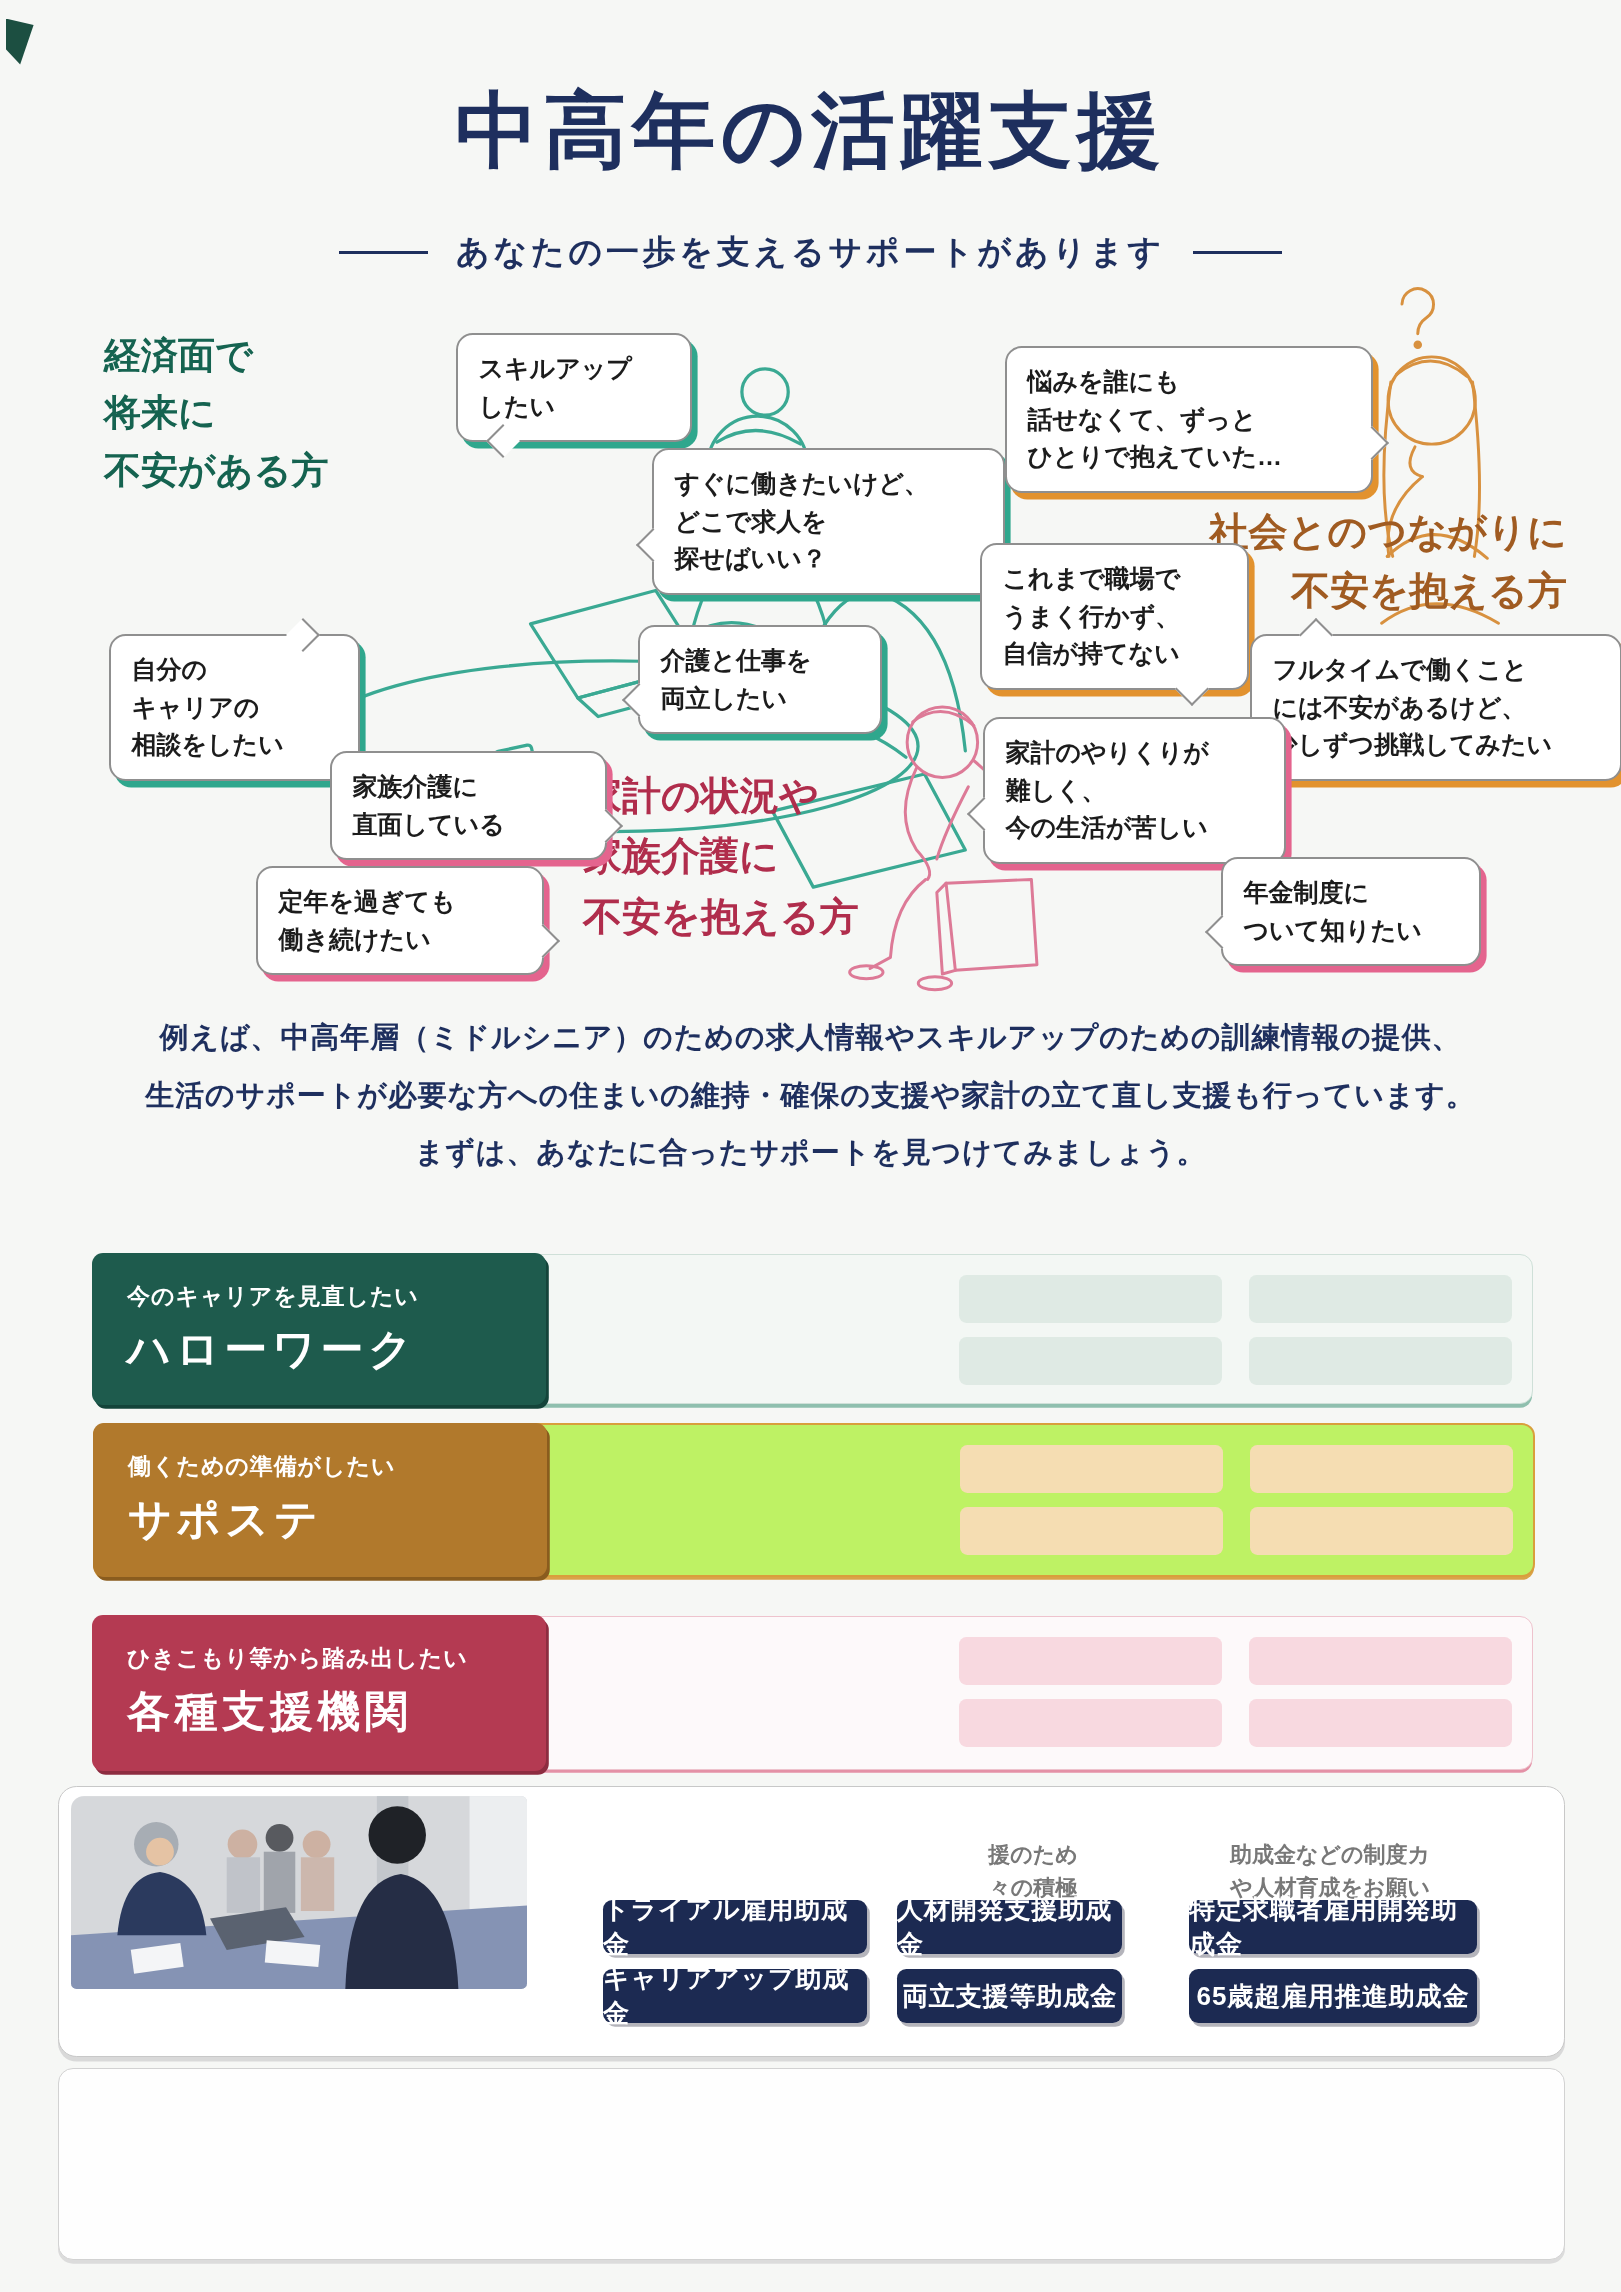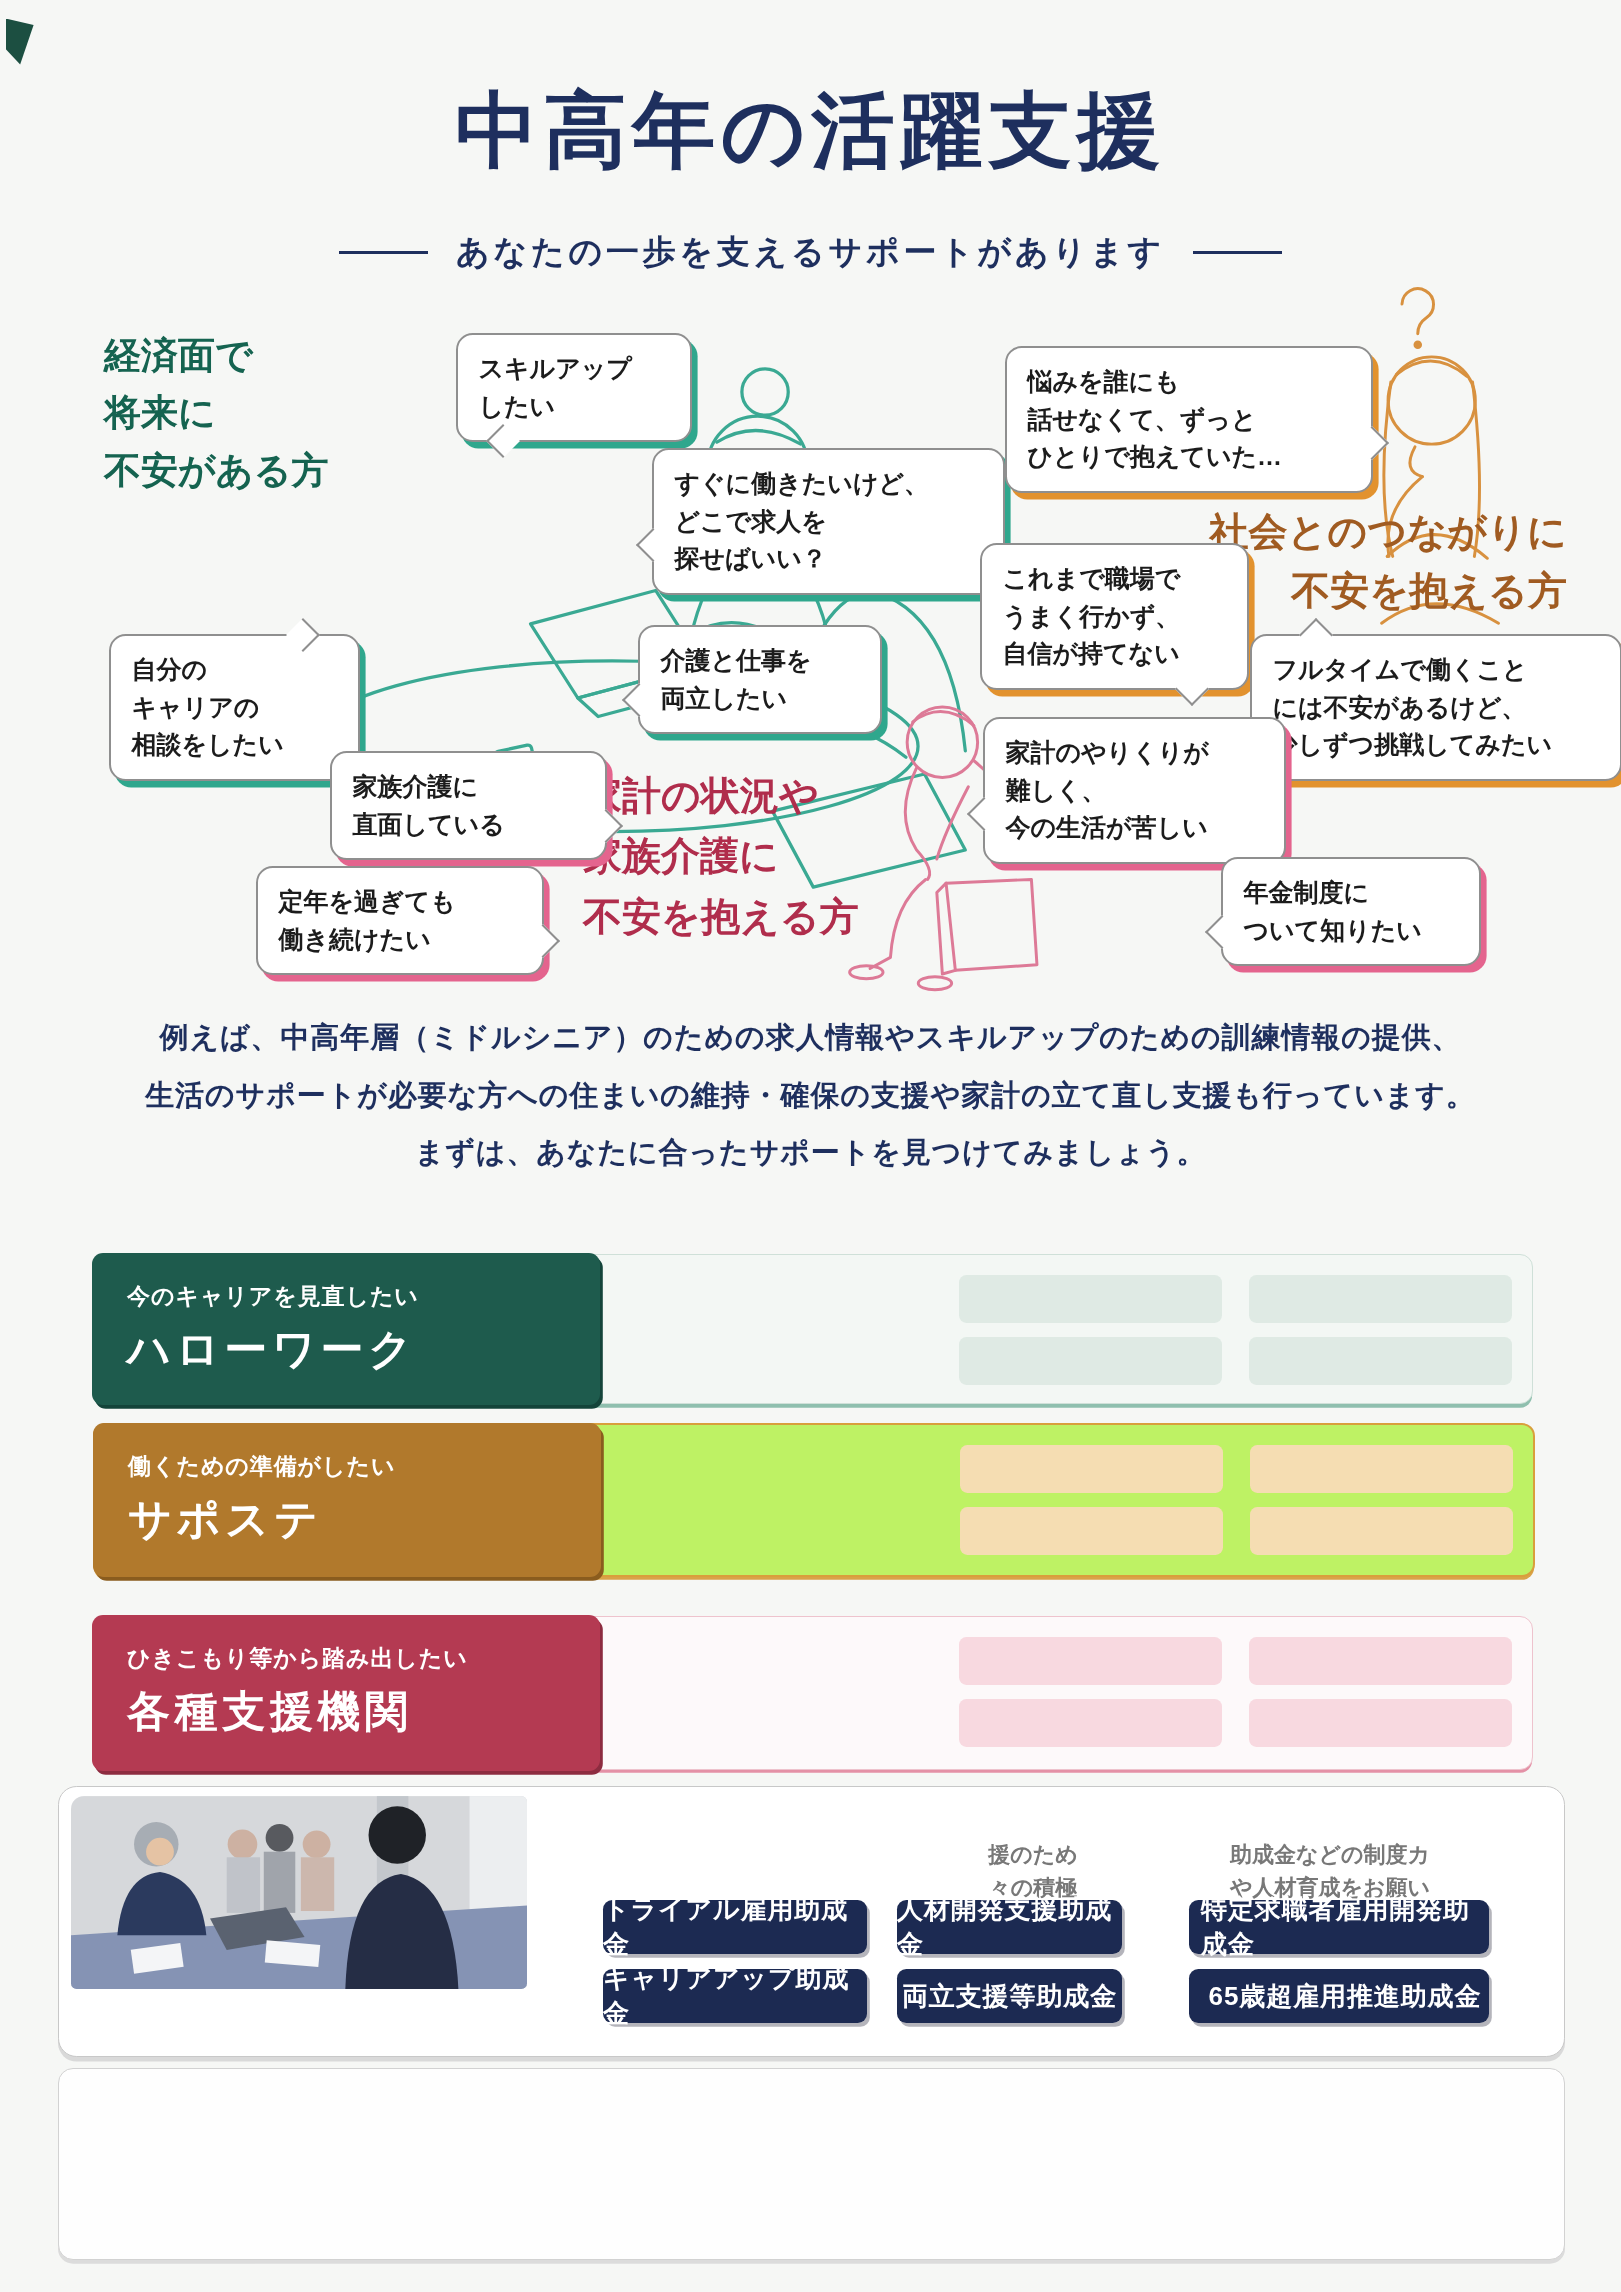--- a/index.html
+++ b/index.html
@@ -38,21 +38,21 @@
   .tl-br::after{right:43px;bottom:-13px;border-right:2.3px solid #8f8f8f;border-bottom:2.3px solid #8f8f8f;}
   .tl-tr::after{right:43px;top:-13px;border-top:2.3px solid #8f8f8f;border-right:2.3px solid #8f8f8f;}
   .tl-tl::after{left:52px;top:-13px;border-top:2.3px solid #8f8f8f;border-left:2.3px solid #8f8f8f;}
   
   .intro{left:0;right:0;text-align:center;font-size:29px;font-weight:700;color:#1e2f5e;letter-spacing:0.9px;margin-top:12px;}
   
   .cat-row{position:absolute;left:93px;width:1438px;border-radius:13px;}
   .cat-row.r1{top:1254px;height:148px;background:#f3f7f4;border:1.9px solid #cfe0d8;box-shadow:0 4.6px 0 -0.9px #8fbfae;}
   .cat-row.r2{top:1423px;height:150px;background:#bef264;border:2.8px solid #d99f3c;box-shadow:0 3.7px 0 -0.9px #d9a348;}
   .cat-row.r3{top:1616px;height:152px;background:#fdf9fa;border:1.9px solid #eec3cd;box-shadow:0 3.7px 0 -0.9px #e491a6;}
-  .cat-block{position:absolute;left:-1.9px;top:-1.9px;bottom:-1.9px;width:508px;border-radius:11px;
+  .cat-block{position:absolute;left:-1.9px;top:-1.9px;bottom:-1.9px;width:454px;border-radius:11px;
     color:#fff;padding-left:35px;box-sizing:border-box;}
   .cat-block.b1{background:#1e5b4d;box-shadow:2.8px 3.7px 0 #14443a;}
   .cat-block.b2{background:#b1792c;box-shadow:2.8px 3.7px 0 #8a5c1e;}
   .cat-block.b3{background:#b43a52;box-shadow:2.8px 3.7px 0 #8d2c40;}
   .cat-tagline{font-size:23px;font-weight:600;margin-top:28px;letter-spacing:0.9px;}
   .cat-name{font-size:43px;font-weight:800;letter-spacing:4.6px;margin-top:9.3px;}
   .ghost{position:absolute;height:48px;width:263px;border-radius:7.4px;}
   .ghost.gA{left:865px;} .ghost.gB{left:1155px;}
   .ghost.rowT{top:20.4px;} .ghost.rowB{top:82px;}
   .ghost.g1{background:#dfeae4;}
@@ -63,21 +63,21 @@
     border:1.9px solid #c8c8c8;border-radius:18.6px;box-shadow:0 4.6px 0 #d9d9d9;}
   .photo{left:12px;top:9.3px;width:456px;height:193px;border-radius:13px 5.6px 5.6px 5.6px;overflow:hidden;}
   .note{position:absolute;top:51px;font-size:22px;line-height:1.5;color:#787878;
     white-space:pre-line;text-align:center;font-weight:600;}
   .note.n2{left:872px;width:204px;}
   .note.n3{left:1095px;width:352px;}
   .sub-btn{position:absolute;height:54px;background:#1c2a52;color:#fff;border-radius:9.3px;
     display:flex;align-items:center;justify-content:center;font-size:26px;font-weight:700;
     letter-spacing:0.9px;box-shadow:2.8px 3.7px 0 rgba(40,40,60,0.35);cursor:pointer;}
   .sb-r1{top:113px;} .sb-r2{top:182px;}
-  .sb-c1{left:544px;width:264px;} .sb-c2{left:838px;width:225px;} .sb-c3{left:1130px;width:288px;padding-left:12px;}
+  .sb-c1{left:544px;width:264px;} .sb-c2{left:838px;width:225px;} .sb-c3{left:1130px;width:288px;}
   
   .bottom-panel{left:58px;top:2068px;width:1505px;height:190px;background:#fefefe;
     border:1.9px solid #d2d2d2;border-radius:15px;box-shadow:0 3.7px 0 #dcdcdc;}
   svg{display:block;}
 </style>
 </head>
 <body>
 
 <div class="poster">
 

